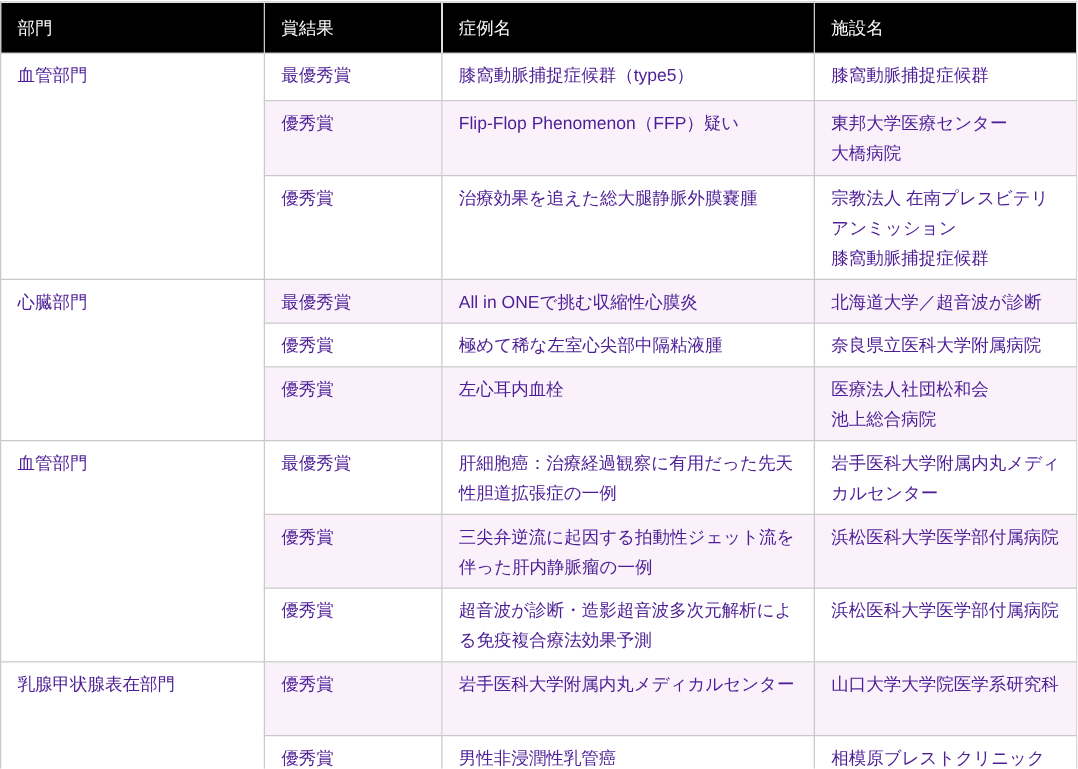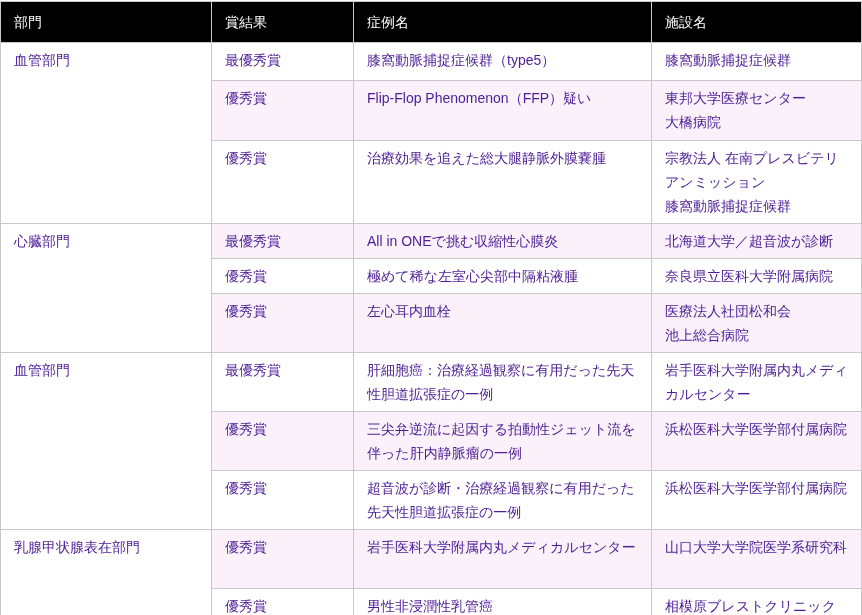--- a/index.html
+++ b/index.html
@@ -117,21 +117,21 @@
         <td class="case">肝細胞癌：治療経過観察に有用だった先天性胆道拡張症の一例</td>
         <td class="facility">岩手医科大学附属内丸メディカルセンター</td>
       </tr>
       <tr class="pink h59">
         <td class="award">優秀賞</td>
         <td class="case">三尖弁逆流に起因する拍動性ジェット流を伴った肝内静脈瘤の一例</td>
         <td class="facility">浜松医科大学医学部付属病院</td>
       </tr>
       <tr class="white h59">
         <td class="award">優秀賞</td>
-        <td class="case">超音波が診断・治療経過観察に有用だった先天性胆道拡張症の一例</td>
+        <td class="case">超音波が診断・造影超音波多次元解析による免疫複合療法効果予測</td>
         <td class="facility">浜松医科大学医学部付属病院</td>
       </tr>
 
       <tr class="pink h59">
         <td class="dept" rowspan="2">乳腺甲状腺表在部門</td>
         <td class="award">優秀賞</td>
         <td class="case">岩手医科大学附属内丸メディカルセンター</td>
         <td class="facility">山口大学大学院医学系研究科</td>
       </tr>
       <tr class="white h36">

